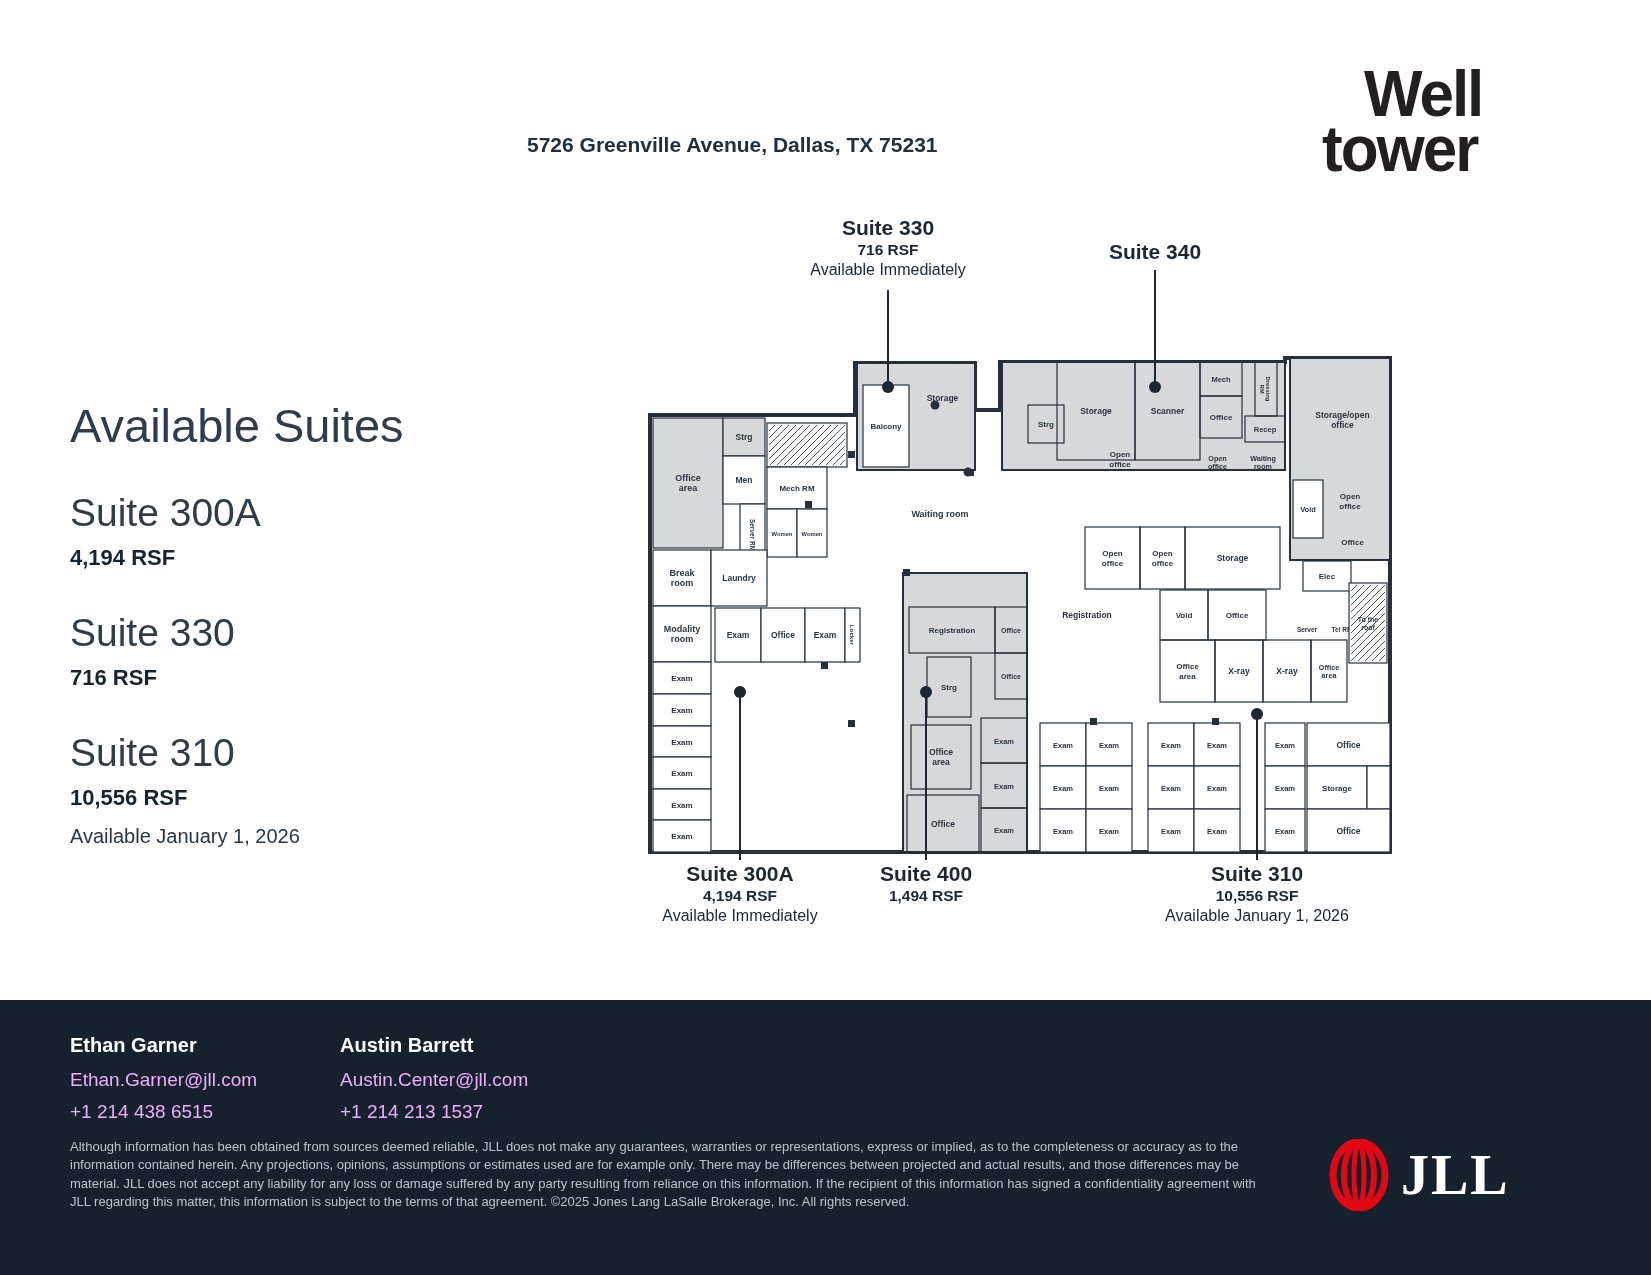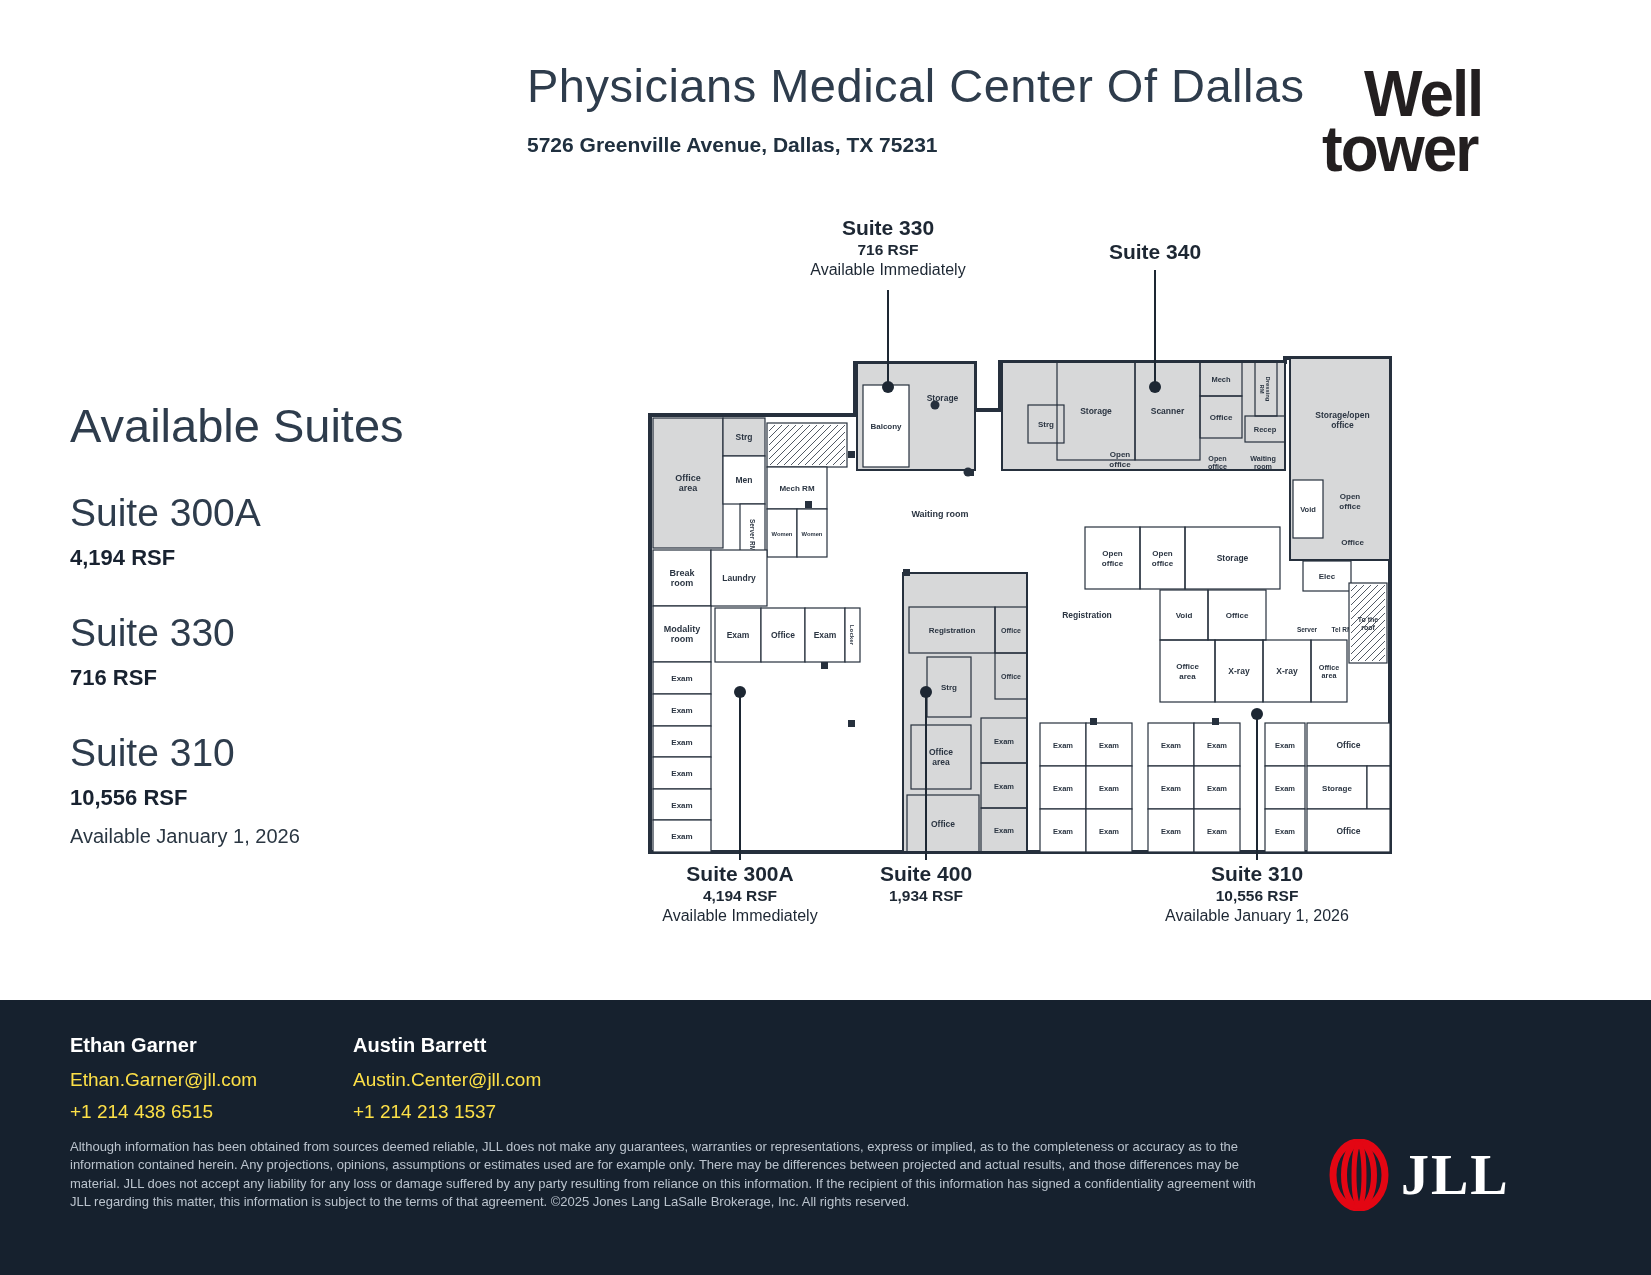--- a/index.html
+++ b/index.html
@@ -23,34 +23,33 @@
   .callout{transform:translateX(-50%);text-align:center;white-space:nowrap;color:#1d2733;}
   .co-t{font-size:21px;font-weight:700;line-height:1.18;}
   .co-s{font-size:15.5px;font-weight:600;line-height:1.22;}
   .co-sb{font-size:16px;font-weight:400;line-height:1.22;}
   .leader{width:2px;background:#1d2733;}
   .ldot{width:12px;height:12px;border-radius:50%;background:#1d2733;transform:translate(-50%,-50%);}
   
   #footer{left:0;top:1000px;width:1651px;height:354px;background:#16212e;}
   .contact{position:absolute;top:34px;color:#ffffff;}
   .c-name{font-size:20px;font-weight:700;margin-bottom:12px;}
-  .c-line{font-size:19px;font-weight:400;color:#fde047;margin-bottom:10px;}
+  .c-line{font-size:19px;font-weight:400;color:#f0abfc;margin-bottom:10px;}
   #disclaimer{position:absolute;left:70px;top:138px;width:1205px;font-size:13px;line-height:1.42;
               color:#bac3cd;}
   #jll{position:absolute;left:1327px;top:92px;display:flex;align-items:center;margin-top:47px;}
   #jll-text{font-family:"Liberation Serif",serif;font-weight:700;font-size:56px;color:#ffffff;
             margin-left:10px;letter-spacing:2px;}
   svg text{font-family:"Liberation Sans",sans-serif;}
 </style>
 </head>
 <body>
 
 <div id="page">
 
-  <div class="abs" id="title">Physicians Medical Center Of Dallas</div>
   <div class="abs" id="address">5726 Greenville Avenue, Dallas, TX 75231</div>
 
   <div class="abs" id="welltower">
     <div class="w1">Well</div>
     <div class="w2">tower</div>
   </div>
 
   <div class="abs" id="suites">
     <div class="suites-heading">Available Suites</div>
     <div id="suite-list">
@@ -419,41 +418,41 @@
       <div class="abs ldot" style="left: 1155px; top: 387px;"></div>
       <div class="abs callout" style="left: 740px; top: 862px;">
         <div class="co-t">Suite 300A</div>
         <div class="co-s">4,194 RSF</div>
         <div class="co-sb">Available Immediately</div>
       </div>
       <div class="abs leader" style="left: 739px; top: 694px; height: 166px;"></div>
       <div class="abs ldot" style="left: 740px; top: 692px;"></div>
       <div class="abs callout" style="left: 926px; top: 862px;">
         <div class="co-t">Suite 400</div>
-        <div class="co-s">1,934 RSF</div>
+        <div class="co-s">1,494 RSF</div>
       </div>
       <div class="abs leader" style="left: 925px; top: 694px; height: 166px;"></div>
       <div class="abs ldot" style="left: 926px; top: 692px;"></div>
       <div class="abs callout" style="left: 1257px; top: 862px;">
         <div class="co-t">Suite 310</div>
         <div class="co-s">10,556 RSF</div>
         <div class="co-sb">Available January 1, 2026</div>
       </div>
       <div class="abs leader" style="left: 1256px; top: 716px; height: 144px;"></div>
       <div class="abs ldot" style="left: 1257px; top: 714px;"></div>
     </div>
 
   <div class="abs" id="footer">
     <div id="contact-layer">
         <div class="contact" style="left: 70px;">
           <div class="c-name">Ethan Garner</div>
           <div class="c-line">Ethan.Garner@jll.com</div>
           <div class="c-line">+1 214 438 6515</div>
         </div>
-        <div class="contact" style="left: 353px;">
+        <div class="contact" style="left: 340px;">
           <div class="c-name">Austin Barrett</div>
           <div class="c-line">Austin.Center@jll.com</div>
           <div class="c-line">+1 214 213 1537</div>
         </div>
       </div>
     <div id="disclaimer">Although information has been obtained from sources deemed reliable, JLL does not make any guarantees, warranties or representations, express or implied, as to the completeness or accuracy as to the information contained herein. Any projections, opinions, assumptions or estimates used are for example only. There may be differences between projected and actual results, and those differences may be material. JLL does not accept any liability for any loss or damage suffered by any party resulting from reliance on this information. If the recipient of this information has signed a confidentiality agreement with JLL regarding this matter, this information is subject to the terms of that agreement. ©2025 Jones Lang LaSalle Brokerage, Inc. All rights reserved.</div>
     <div id="jll">
       <svg width="64" height="72" viewBox="0 0 64 72">
         <ellipse cx="32" cy="36" rx="26" ry="33" fill="none" stroke="#e30613" stroke-width="7"></ellipse>
         <ellipse cx="32" cy="36" rx="15" ry="32" fill="none" stroke="#e30613" stroke-width="6"></ellipse>

